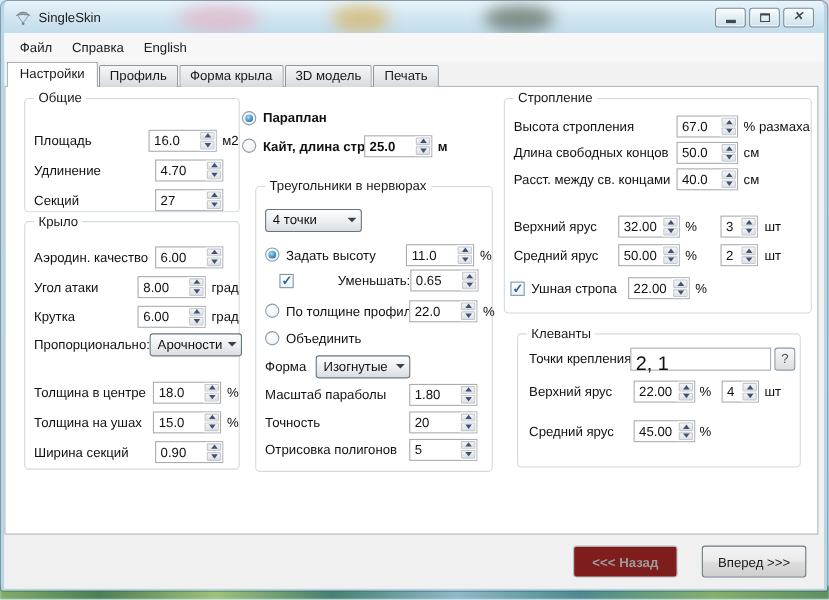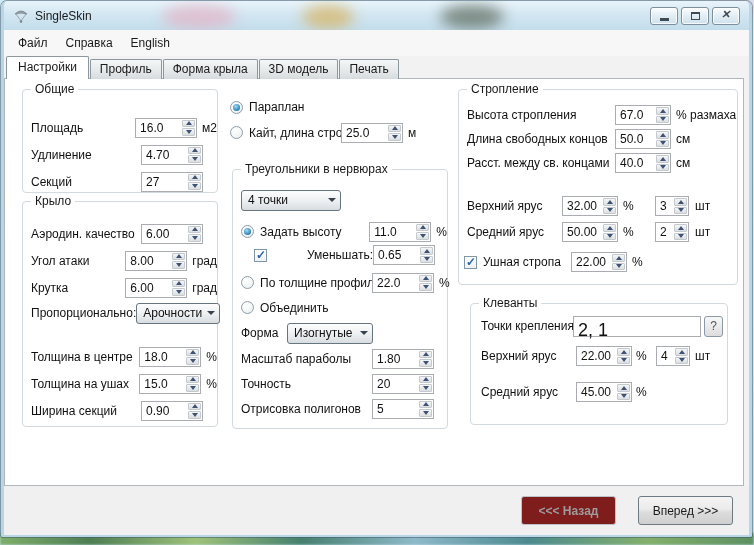--- a/index.html
+++ b/index.html
@@ -114,30 +114,30 @@
 
   .grp-general .r { height:27px; padding-left:8px; }
   .grp-general .lbl { width:110px; }
 
   .grp-wing .r { height:27px; padding-left:8px; }
   .grp-wing .r.combo-row { height:24px; }
   .grp-wing .lbl { width:110px; }
   .grp-wing .sp18 { height:18px; }
   .grp-wing .combo { width:84px; }
 
-  .type-rows { position:absolute; left:225px; top:16px; }
+  .type-rows { position:absolute; left:215px; top:16px;font-weight:bold; }
   .type-rows .r1 { height:24px; }
   .type-rows .r2 { height:27px; }
   .type-rows .lbl.kite { width:92px; }
 
   .grp-tri .r { height:25px; padding-left:8px; }
   .grp-tri .r.cbrow { height:26px; }
   .grp-tri .r.chkrow { height:22px; padding-left:21px; }
   .grp-tri .r.mt6 { margin-top:6px; } .grp-tri .r.mt4 { margin-top:4px; }
-  .grp-tri .combo.pts { width:100px; }
+  .grp-tri .combo.pts { width:88px; }
   .grp-tri .combo.shape { width:86px; }
   .grp-tri .lbl.rad { width:112px; }
   .grp-tri .lbl.chk { width:100px;text-align:right; }
   .grp-tri .lbl.shp { width:46px; }
   .grp-tri .lbl.plain { width:131px; }
 
   .grp-lines .r { height:24px; padding-left:8px; }
   .grp-lines .r.tier { height:26px; }
   .grp-lines .r.ear { height:26px; padding-left:5px; }
   .grp-lines .sp18 { height:18px; } .grp-lines .sp4 { height:4px; }

